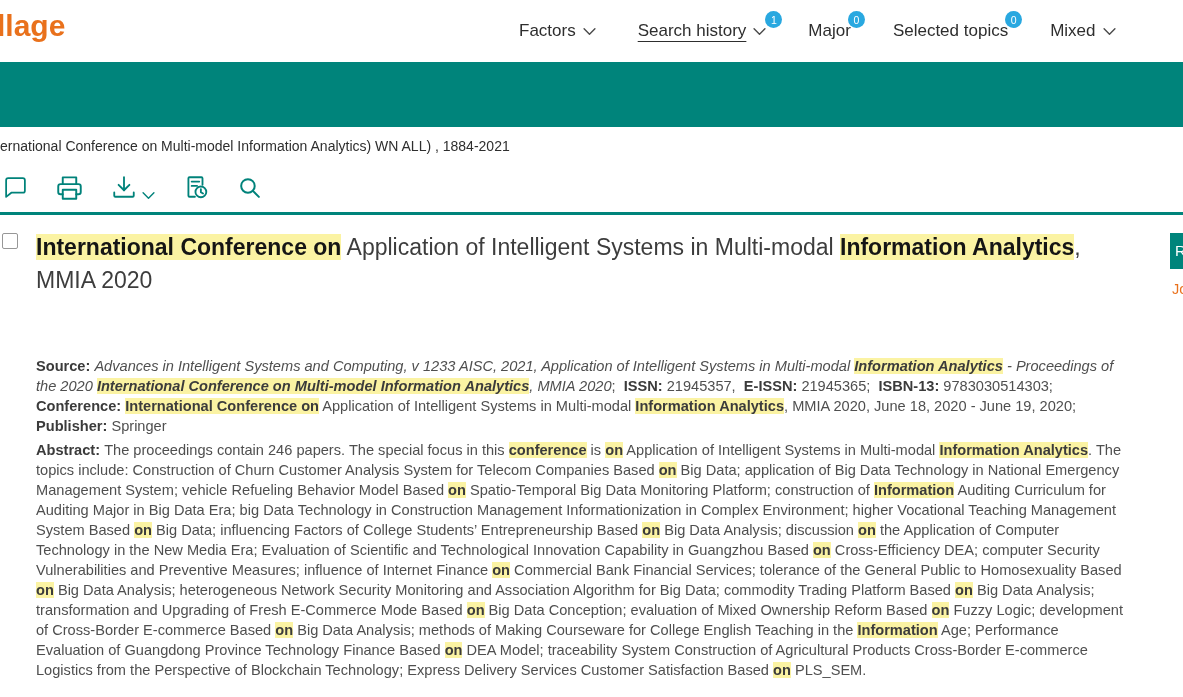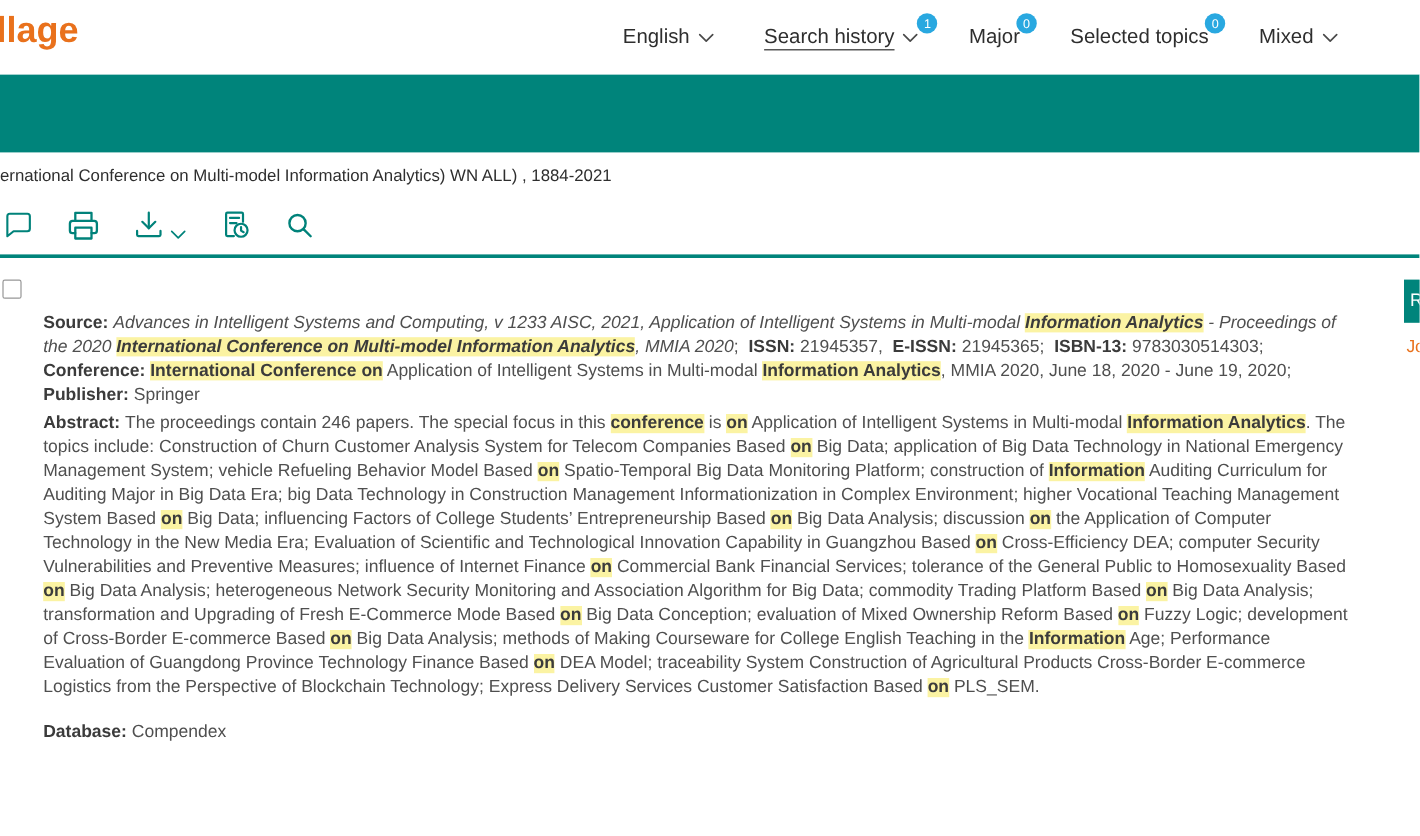--- a/index.html
+++ b/index.html
@@ -24,40 +24,40 @@
   .toolbar{margin-top:18px;height:28px;display:flex;align-items:center;gap:28px;padding-left:3px}
   .tool{background:none;border:none;padding:0;cursor:pointer;display:flex;align-items:flex-end;gap:5px}
   .divider{margin-top:11px;height:3px;background:#00847B}
   
   .content{position:relative;padding:16px 58px 0 36px}
   .checkbox{position:absolute;left:2px;top:18px;width:16px;height:16px;border:1.5px solid #979797;
     border-radius:2px;background:#fff;cursor:pointer}
   .title{font-size:23px;line-height:33px;font-weight:400;color:#3d3d3d;max-width:1078px}
   .title .hl{color:#151515}
   .para{font-size:14.6px;line-height:20px;color:#4f4f4f;max-width:1092px}
-  .src{margin-top:28px}
+  .src{margin-top:59px}
   .abs{margin-top:4px}
   .db{margin-top:17px}
   .b{font-weight:700;color:#3b3b3b}
   .i{font-style:italic}
   .hl{background:#FBF3A3;font-weight:700;color:#3b3b3b}
   
   .side-tab{position:absolute;left:1170px;top:233px;width:40px;height:36px;background:#00847B;
     color:#fff;font-size:15px;padding:9px 0 0 5px;cursor:pointer}
   .side-link{position:absolute;left:1172px;top:281px;color:#E9711C;font-size:14.5px;
     white-space:nowrap;cursor:pointer}
 </style>
 </head>
 <body>
 
 <header class="header">
   <div class="logo">llage</div>
   <nav class="nav">
     <div class="nav-item">
-      <span class="nav-label">English</span>
+      <span class="nav-label">Factors</span>
       <span class="chev">
         <svg width="13" height="9" viewBox="0 0 24 16" fill="none" stroke="#4a4a4a" stroke-width="2.6" stroke-linecap="round" stroke-linejoin="round">
             <path d="M2 3l10 10L22 3"></path>
           </svg>
       </span>
     </div>
     <div class="nav-item active">
       <span class="nav-label">Search history</span>
       <span class="chev">
         <svg width="13" height="9" viewBox="0 0 24 16" fill="none" stroke="#4a4a4a" stroke-width="2.6" stroke-linecap="round" stroke-linejoin="round">
@@ -125,19 +125,20 @@
         <circle cx="10.5" cy="10.5" r="6.5"></circle>
         <path d="M15.5 15.5L21 21"></path>
       </svg>
   </button>
 </div>
 
 <div class="divider"></div>
 
 <main class="content">
   <span class="checkbox"></span>
+  <h1 class="title"><span class="hl">International Conference on</span><span> Application of Intelligent Systems in Multi-modal </span><span class="hl">Information Analytics</span><span>, MMIA 2020</span></h1>
   <p class="para src"><span class="b">Source: </span><span class="i">Advances in Intelligent Systems and Computing</span><span class="i">, v 1233 AISC, 2021, </span><span class="i">Application of Intelligent Systems in Multi-modal </span><span class="hl i">Information Analytics</span><span class="i"> - Proceedings of the 2020 </span><span class="hl i">International Conference on Multi-model Information Analytics</span><span class="i">, MMIA 2020</span><span>;&nbsp; </span><span class="b">ISSN: </span><span>21945357,&nbsp; </span><span class="b">E-ISSN: </span><span>21945365;&nbsp; </span><span class="b">ISBN-13: </span><span>9783030514303; </span><span class="b">Conference: </span><span class="hl">International Conference on</span><span> Application of Intelligent Systems in Multi-modal </span><span class="hl">Information Analytics</span><span>, MMIA 2020, June 18, 2020 - June 19, 2020; </span><span class="b">Publisher: </span><span>Springer</span></p>
   <p class="para abs"><span class="b">Abstract: </span><span>The proceedings contain 246 papers. The special focus in this </span><span class="hl">conference</span><span> is </span><span class="hl">on</span><span> Application of Intelligent Systems in Multi-modal </span><span class="hl">Information Analytics</span><span>. The topics include: Construction of Churn Customer Analysis System for Telecom Companies Based </span><span class="hl">on</span><span> Big Data; application of Big Data Technology in National Emergency Management System; vehicle Refueling Behavior Model Based </span><span class="hl">on</span><span> Spatio-Temporal Big Data Monitoring Platform; construction of </span><span class="hl">Information</span><span> Auditing Curriculum for Auditing Major in Big Data Era; big Data Technology in Construction Management Informationization in Complex Environment; higher Vocational Teaching Management System Based </span><span class="hl">on</span><span> Big Data; influencing Factors of College Students’ Entrepreneurship Based </span><span class="hl">on</span><span> Big Data Analysis; discussion </span><span class="hl">on</span><span> the Application of Computer Technology in the New Media Era; Evaluation of Scientific and Technological Innovation Capability in Guangzhou Based </span><span class="hl">on</span><span> Cross-Efficiency DEA; computer Security Vulnerabilities and Preventive Measures; influence of Internet Finance </span><span class="hl">on</span><span> Commercial Bank Financial Services; tolerance of the General Public to Homosexuality Based </span><span class="hl">on</span><span> Big Data Analysis; heterogeneous Network Security Monitoring and Association Algorithm for Big Data; commodity Trading Platform Based </span><span class="hl">on</span><span> Big Data Analysis; transformation and Upgrading of Fresh E-Commerce Mode Based </span><span class="hl">on</span><span> Big Data Conception; evaluation of Mixed Ownership Reform Based </span><span class="hl">on</span><span> Fuzzy Logic; development of Cross-Border E-commerce Based </span><span class="hl">on</span><span> Big Data Analysis; methods of Making Courseware for College English Teaching in the </span><span class="hl">Information</span><span> Age; Performance Evaluation of Guangdong Province Technology Finance Based </span><span class="hl">on</span><span> DEA Model; traceability System Construction of Agricultural Products Cross-Border E-commerce Logistics from the Perspective of Blockchain Technology; Express Delivery Services Customer Satisfaction Based </span><span class="hl">on</span><span> PLS_SEM.</span></p>
   <p class="para db"><span class="b">Database: </span><span>Compendex</span></p>
 </main>
 
 <div class="side-tab">R</div>
 <div class="side-link">Jo</div>
 
 </body></html>

